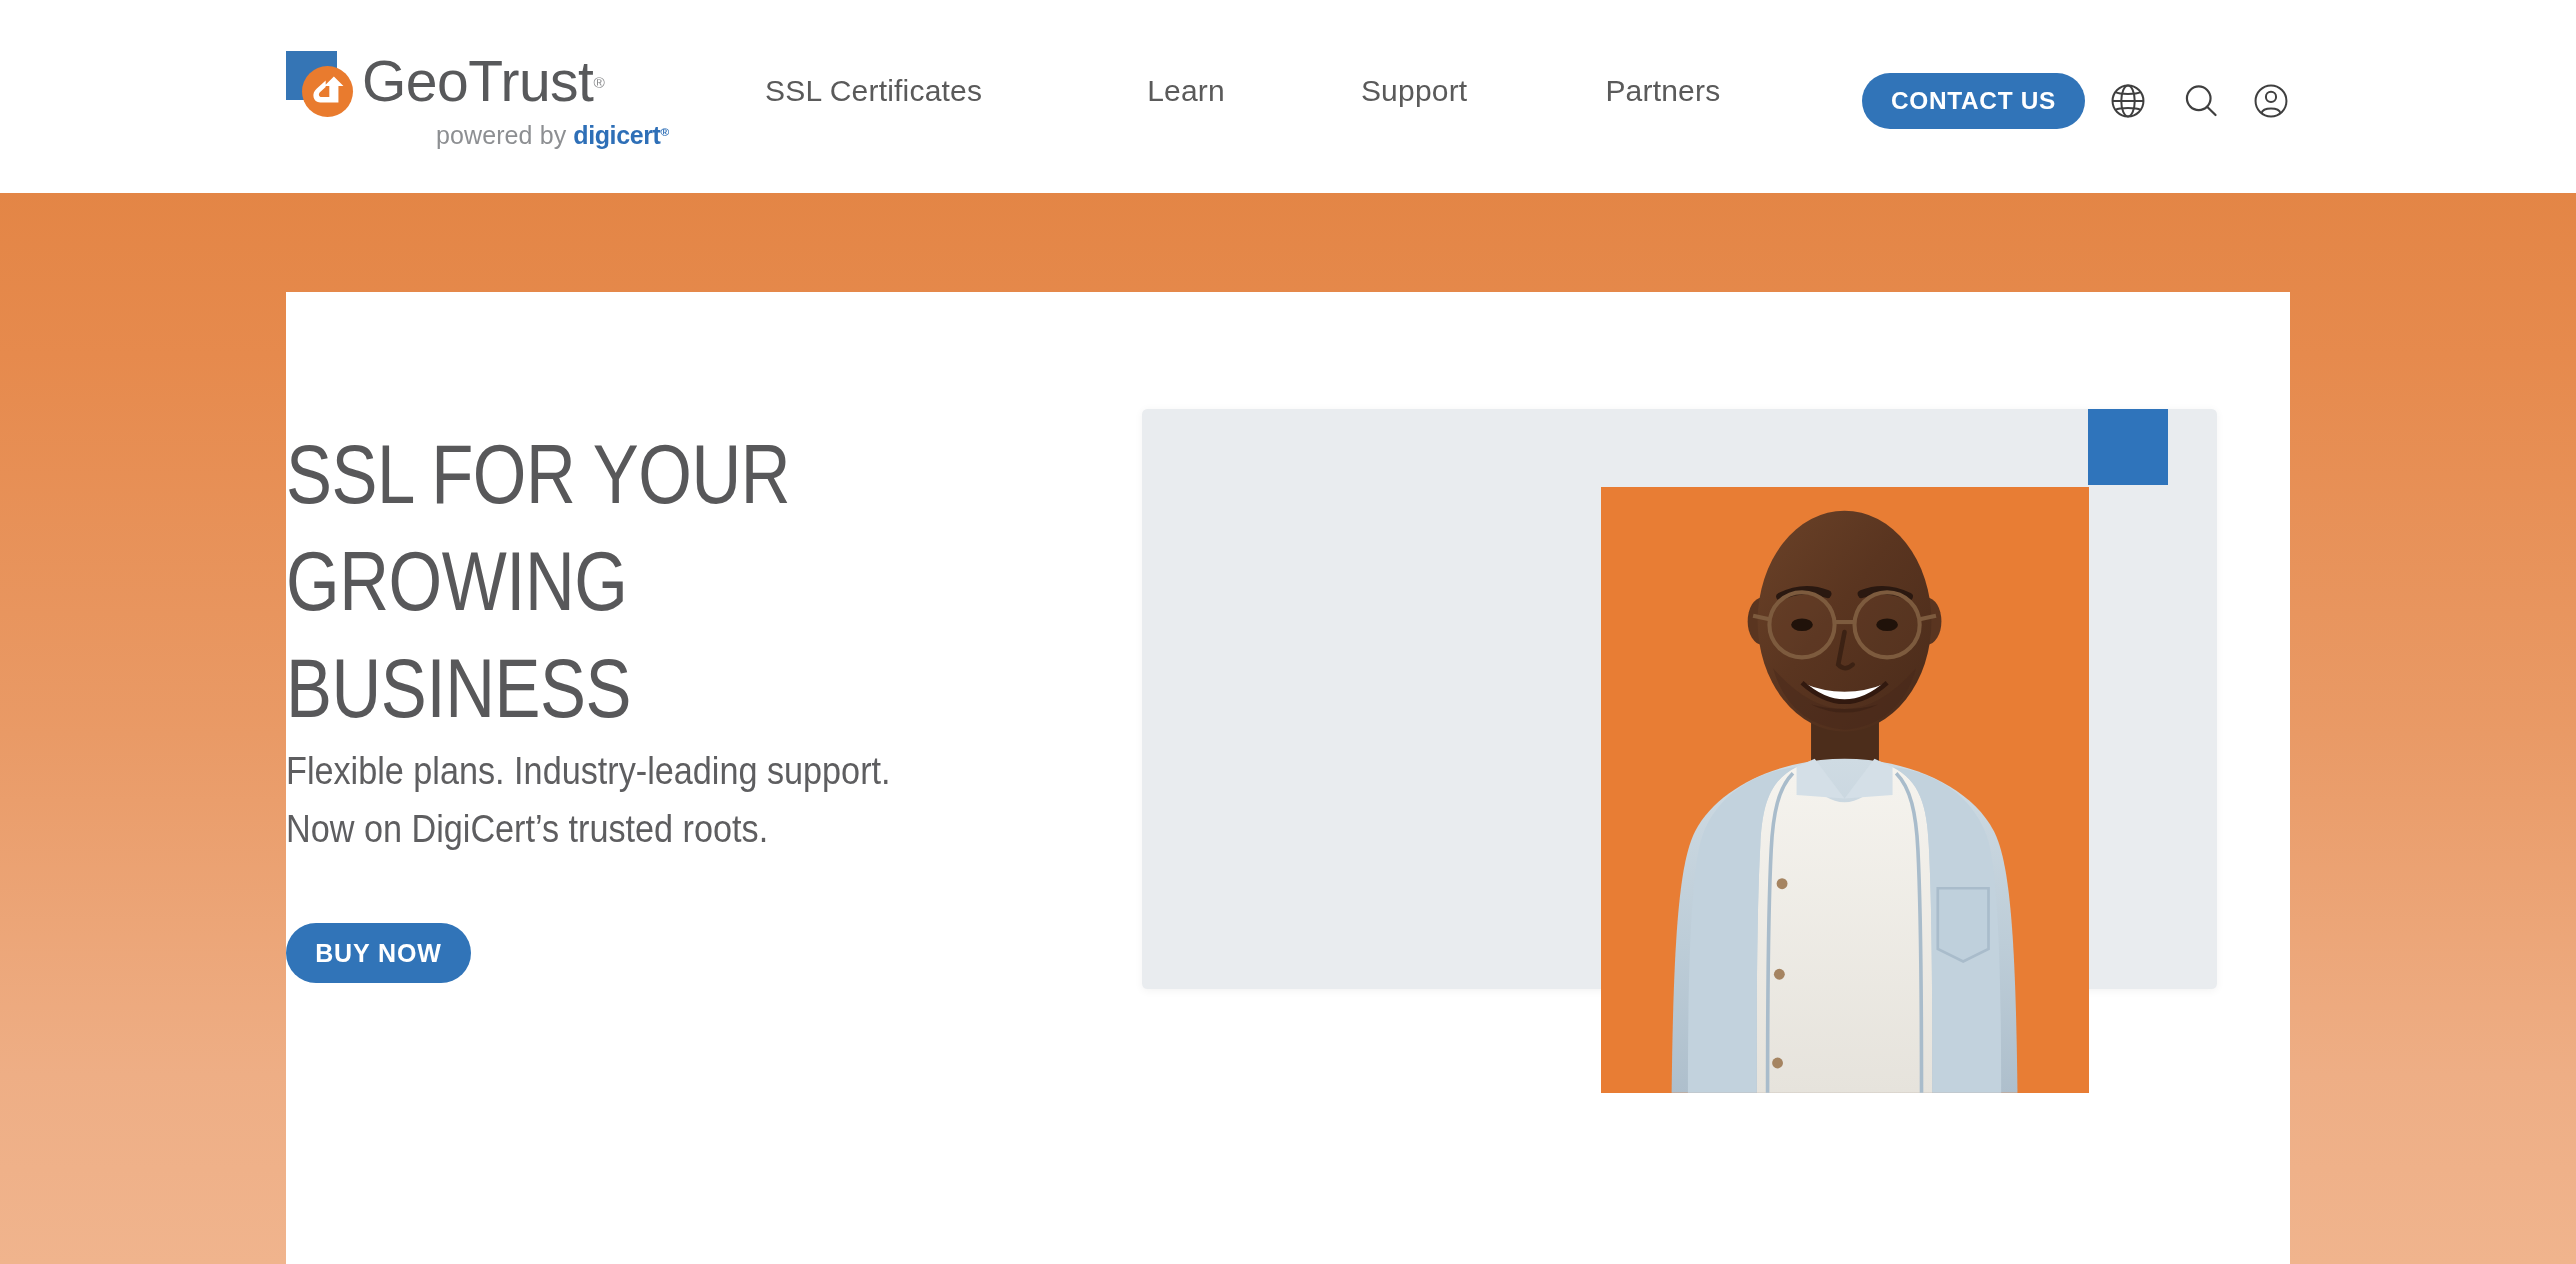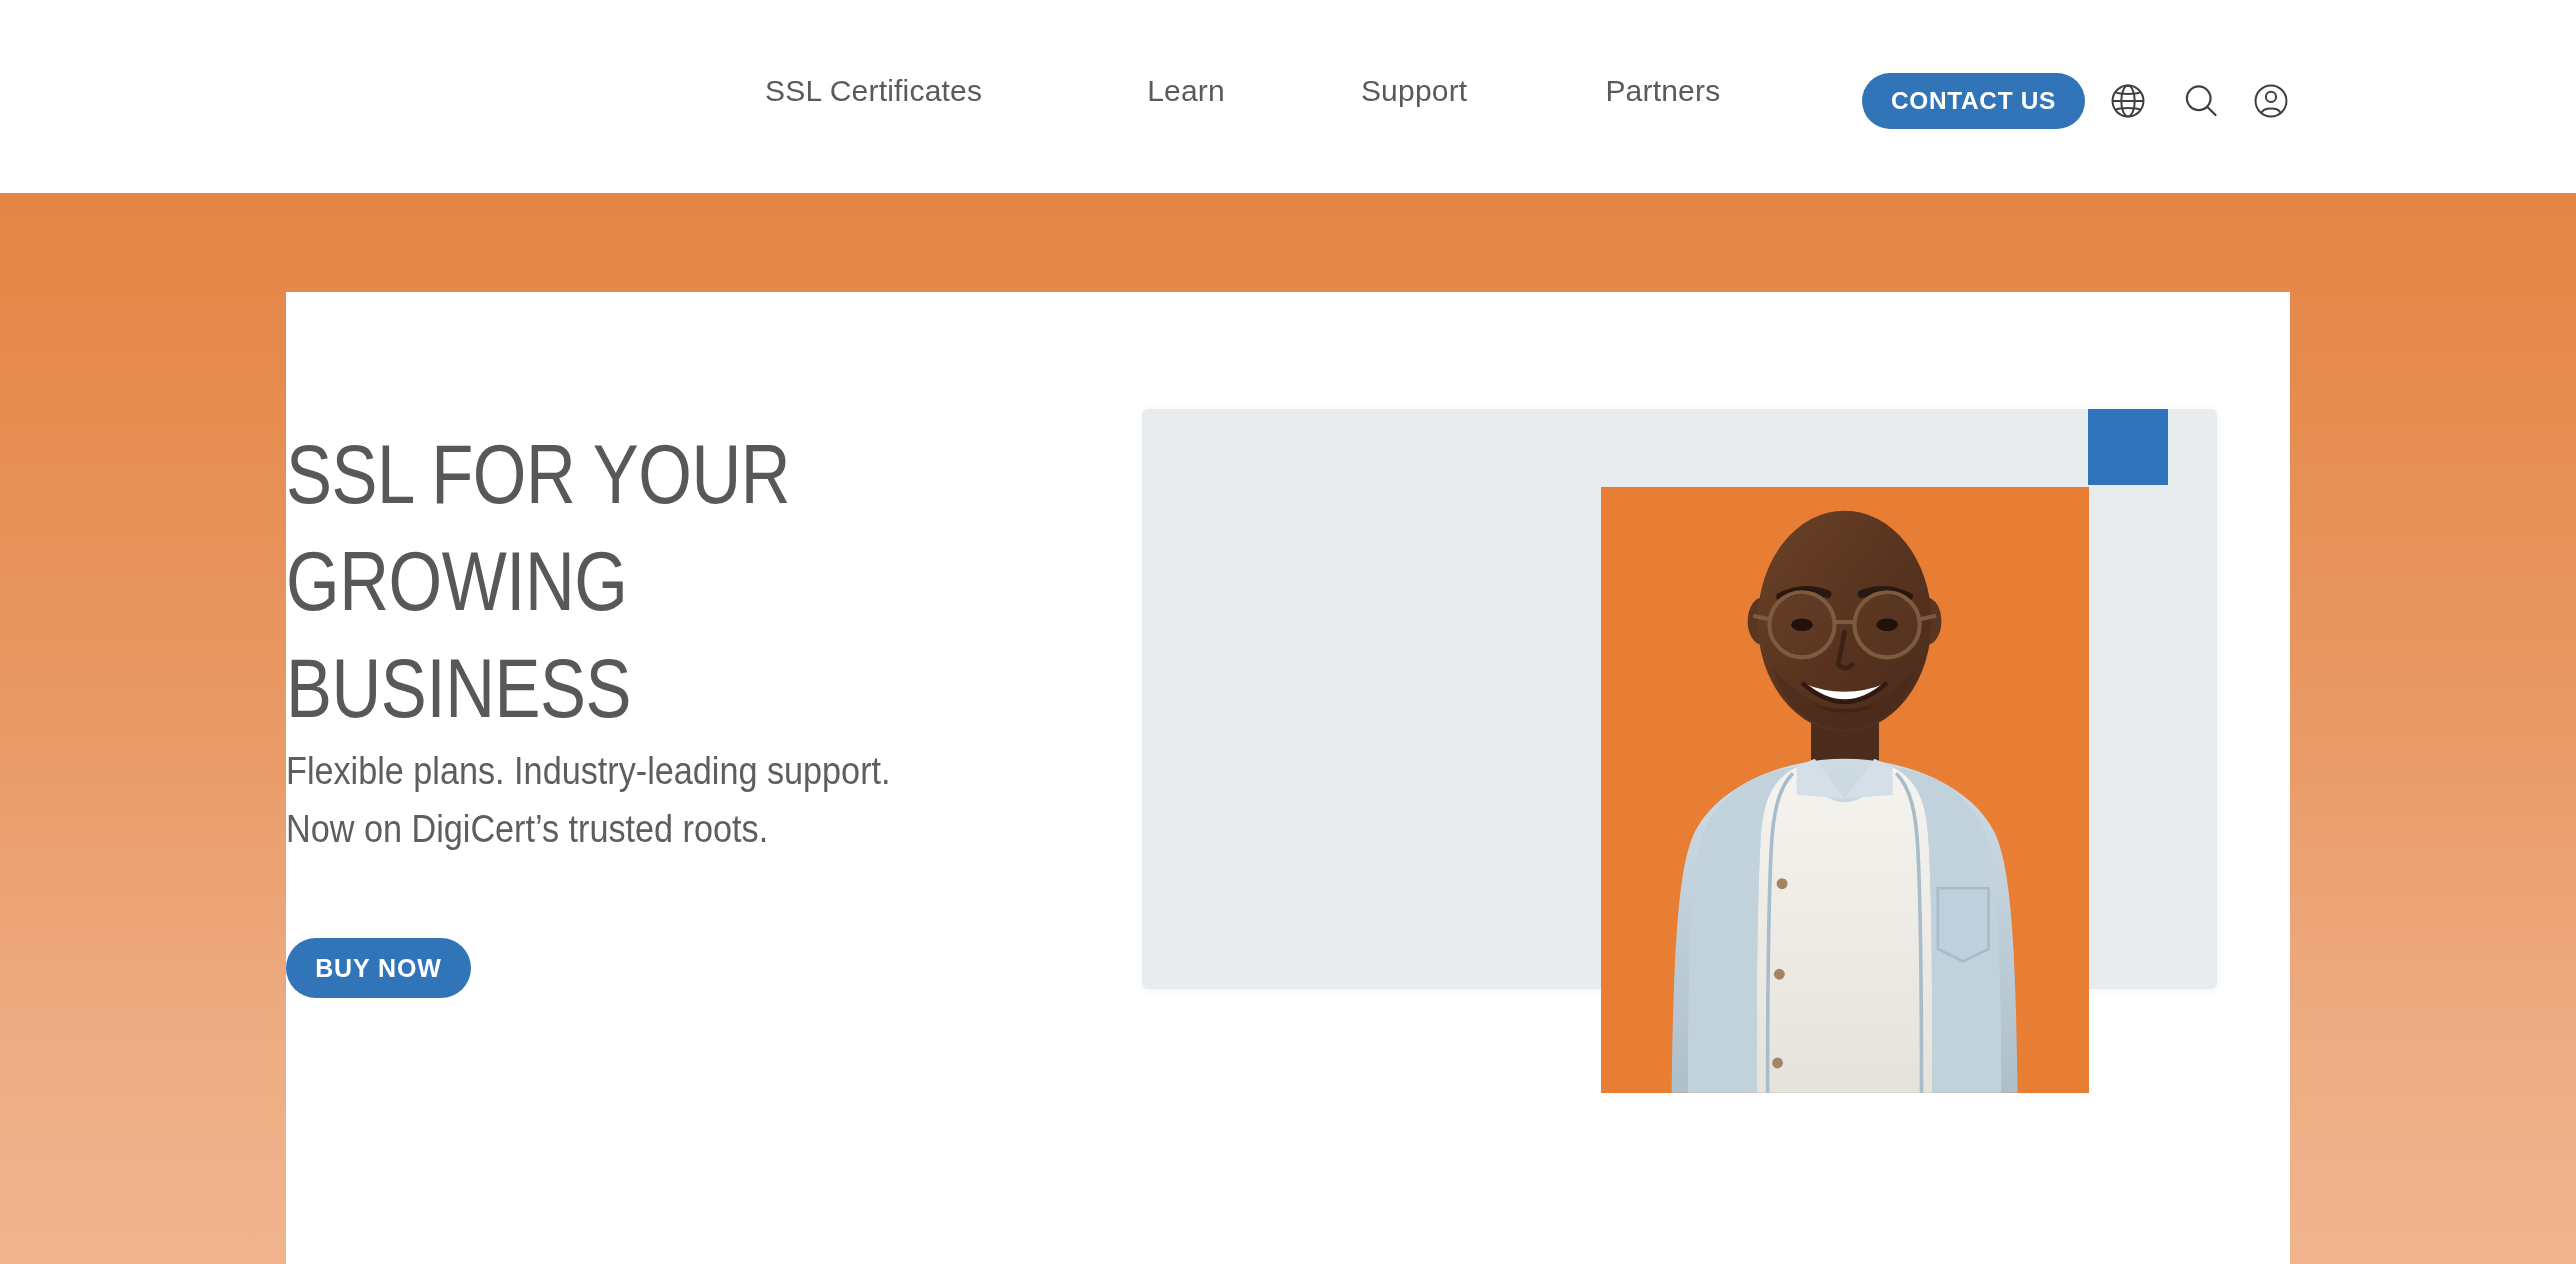--- a/index.html
+++ b/index.html
@@ -207,21 +207,20 @@
   }
   .btn {
     height: 60px;
     border-radius: 30px;
     display: flex; align-items: center; justify-content: center;
     font-size: 25px;
     font-weight: bold;
     letter-spacing: 0.9px;
     cursor: pointer;
     font-family: "Liberation Sans", sans-serif;
-    margin-top: 15px;
   }
   .btn-buy {
     width: 185px;
     background: #3174b8;
     color: #ffffff;
     border: none;
   }
   .btn-renew {
     width: 335px;
     margin-left: 67px;
@@ -231,20 +230,36 @@
   }
 </style>
 </head>
 <body>
 
 <div id="page">
 
   <div class="header">
     <div class="header-inner">
 
+      <a class="logo">
+        <div class="logo-row">
+          <span class="logo-mark">
+            <span class="logo-mark-square"></span>
+            <span class="logo-mark-circle"></span>
+            <svg class="logo-mark-arrow" viewBox="0 0 56 56">
+              <path d="M20 40 C12 40 10 30 16 25 L26 16 L26 23 L20 28.5 C17.5 31 18.5 34 21.5 34 L30 34 L30 22 L24.5 22 L35 11.5 L45.5 22 L40 22 L40 40 Z" fill="#ffffff"></path>
+            </svg>
+          </span>
+          <span class="logo-word"><span>GeoTrust</span><span class="logo-reg">®</span></span>
+        </div>
+        <div class="logo-tagline">
+          <span>powered by</span>
+          <span class="brand"><span>digicert</span><span class="brand-reg">®</span></span>
+        </div>
+      </a>
 
       <nav class="nav">
         <span class="nav-item">SSL Certificates</span>
         <span class="nav-gap-1"></span>
         <span class="nav-item">Learn</span>
         <span class="nav-gap-2"></span>
         <span class="nav-item">Support</span>
         <span class="nav-gap-3"></span>
         <span class="nav-item">Partners</span>
       </nav>

